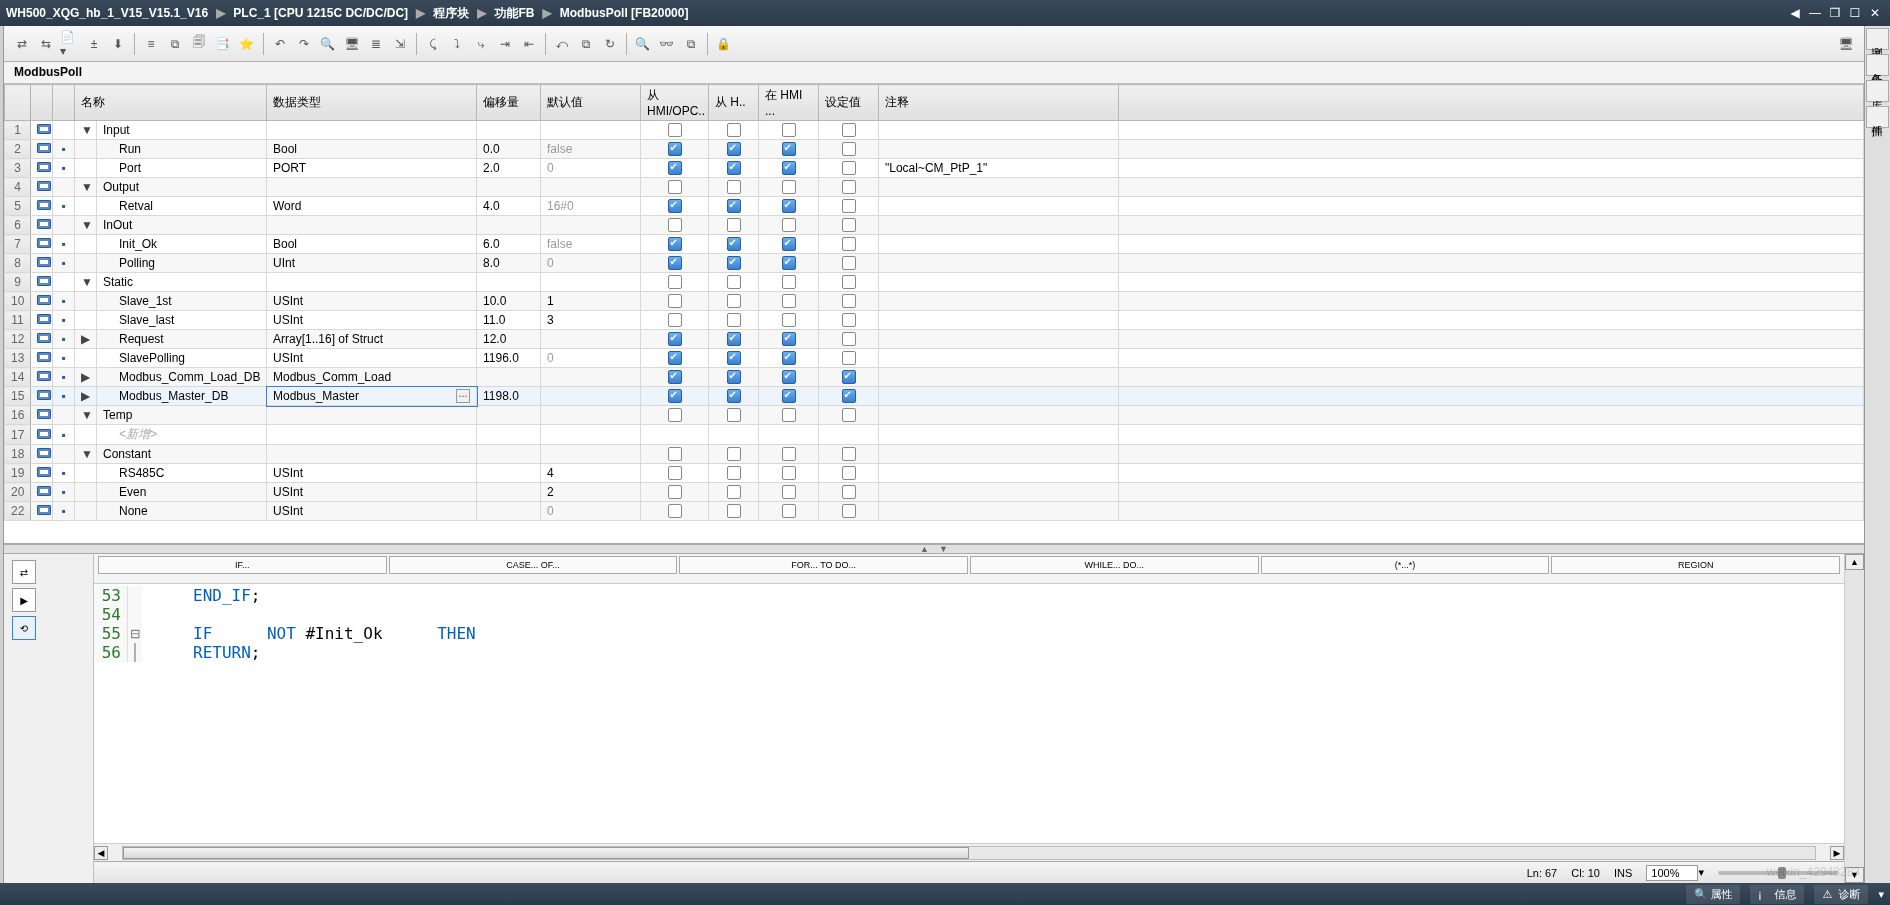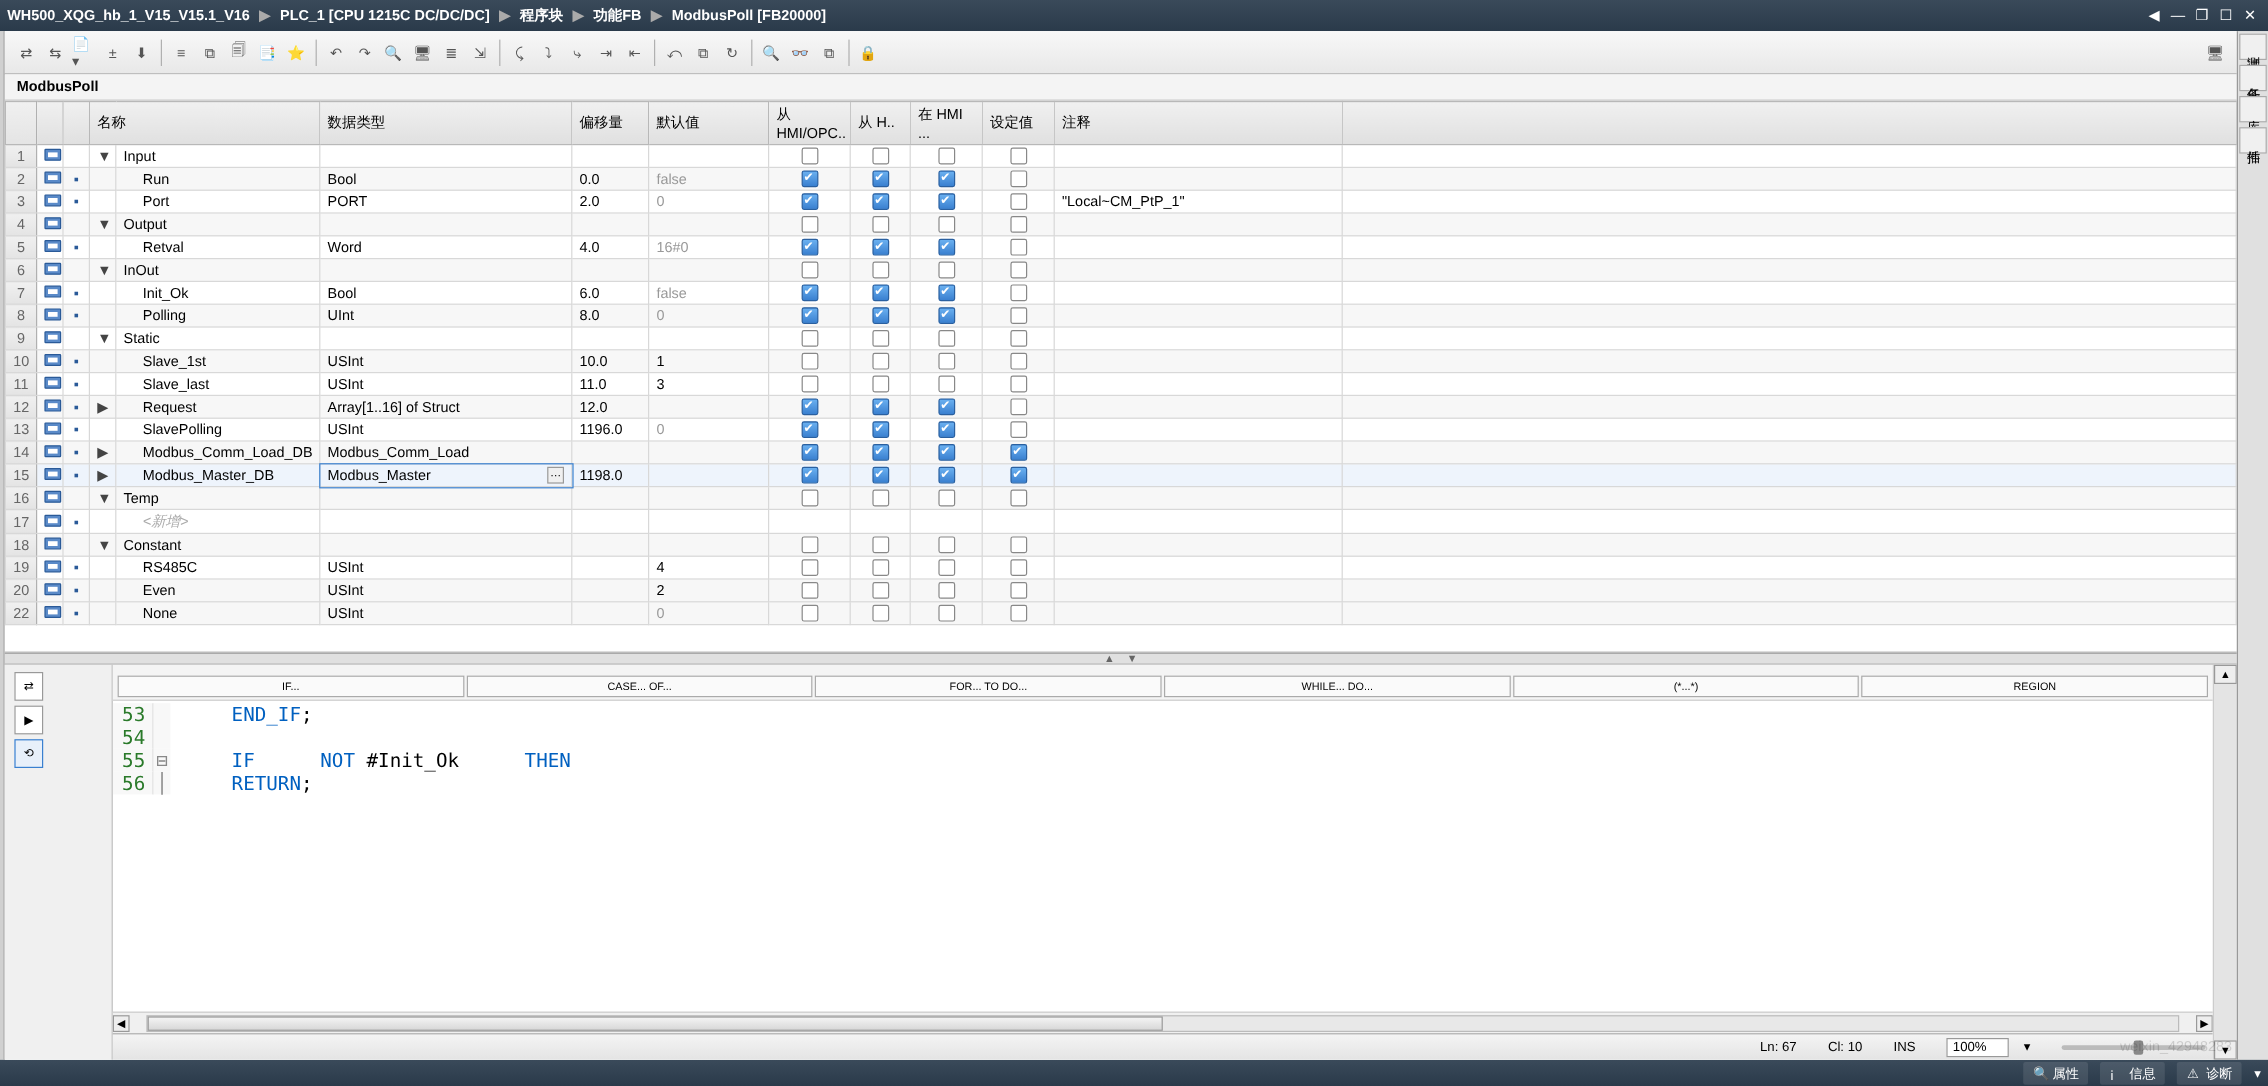--- a/index.html
+++ b/index.html
@@ -66,21 +66,21 @@
 .ln { width:34px; text-align:right; color:#2a7a2a; padding-right:6px; background:#f8f8f8; border-right:1px solid #ddd;}
 .gutter{width:14px; text-align:center; color:#888; background:#f8f8f8;}
 .code-text{padding-left:6px;}
 .kw{color:#0060c0;margin-left:45px;}
 .code-hscroll{height:18px; background:#f0f0f0; border-top:1px solid #ccc; display:flex; align-items:center;}
 .hscroll-track{flex:1; height:14px; background:#e8e8e8; border:1px solid #bbb; position:relative; margin:0 14px;}
 .hscroll-thumb{position:absolute; left:0; top:0; height:100%; width:50%; background:linear-gradient(#f4f4f4,#d8d8d8); border:1px solid #999;}
 .hscroll-btn{width:14px;height:14px;border:1px solid #999;background:#eee;display:flex;align-items:center;justify-content:center;font-size:9px;cursor:pointer;}
 
 
-.code-status { height: 22px; background: linear-gradient(#f4f4f4,#e4e4e4); border-top:1px solid #aaa; display:flex; align-items:center; padding:0 6px; gap:26px; font-size:11px; justify-content:flex-end;}
+.code-status { height: 22px; background: linear-gradient(#f4f4f4,#e4e4e4); border-top:1px solid #aaa; display:flex; align-items:center; padding:0 6px; gap:14px; font-size:11px; justify-content:flex-end;}
 .code-status .left-fill{flex:1;}
 .zoom-sel{border:1px solid #999;background:#fff;padding:1px 18px 1px 4px;font-size:11px;}
 .slider{width:120px;height:4px;background:#bbb;position:relative;border-radius:2px;}
 .slider .knob{position:absolute;left:50%;top:-4px;width:8px;height:12px;background:#888;border-radius:2px;}
 
 
 .bottom-status { height: 22px; background: linear-gradient(#3a4a5a,#2a3a4a); color:#fff; display:flex; align-items:center; padding:0 6px; gap:10px; font-size:11px; justify-content:flex-end;}
 .bottom-status .btn{background:rgba(255,255,255,0.1);padding:2px 8px;border-radius:2px;cursor:pointer;display:flex;align-items:center;gap:4px;}
 .status-icon{width:12px;height:12px;display:inline-block;}
 
@@ -542,21 +542,21 @@
 
     <div class="code-area">
       <div class="code-left">
         <div class="code-left-tabs">
           <div class="mini">⇄</div>
           <div class="mini">▶</div>
           <div class="mini" style="border-color:#3a80d0;background:#e8f0fa;">⟲</div>
         </div>
       </div>
       <div class="code-body">
-        <div style="height:30px;background:#f4f4f4;border-bottom:1px solid #ccc;display:flex;align-items:flex-end;padding:2px 4px;gap:2px;" id="snippets">
+        <div style="height:30px;background:#f4f4f4;border-bottom:1px solid #ccc;display:flex;align-items:flex-start;padding:2px 4px;gap:2px;" id="snippets">
             <div class="snippet">IF...</div>
             <div class="snippet">CASE... OF...</div>
             <div class="snippet">FOR... TO DO...</div>
             <div class="snippet">WHILE... DO...</div>
             <div class="snippet">(*...*)</div>
             <div class="snippet">REGION</div>
           </div>
         <div class="code-lines" id="codelines">
             <div class="code-line">
               <div class="ln">53</div>

